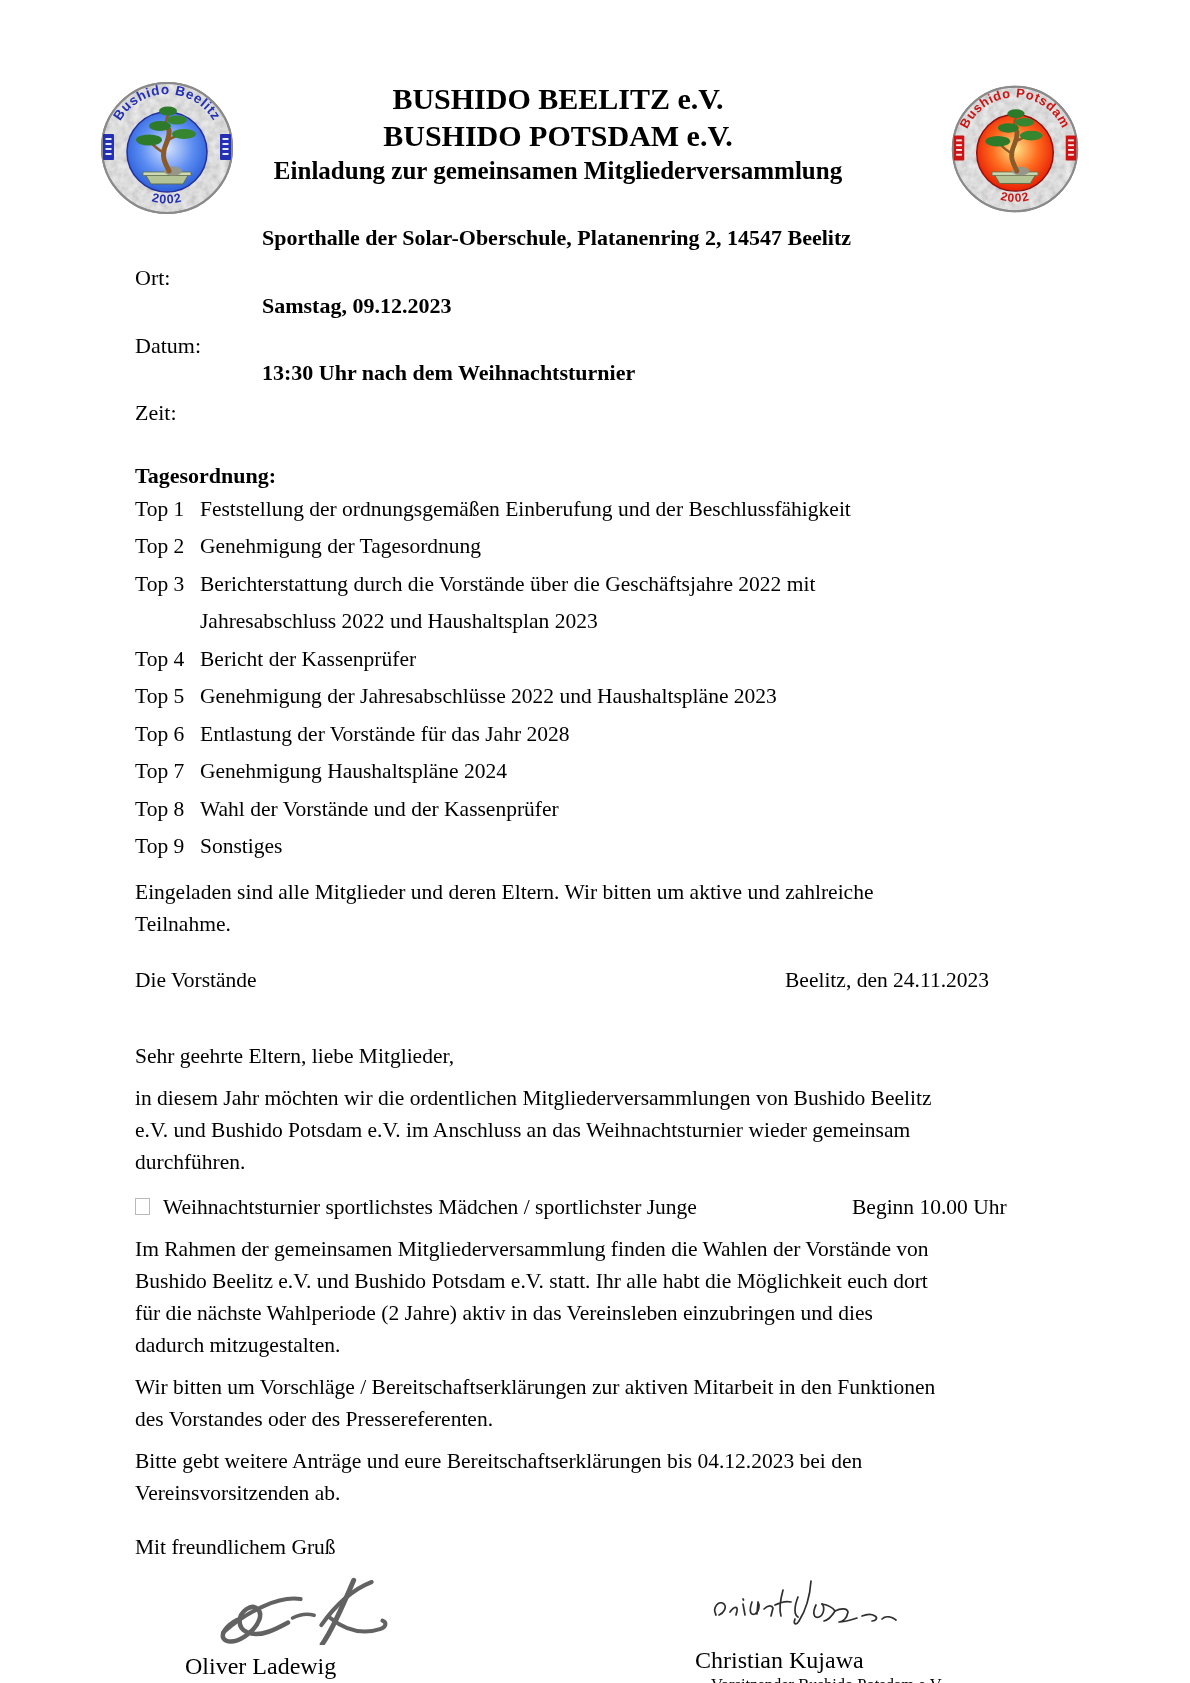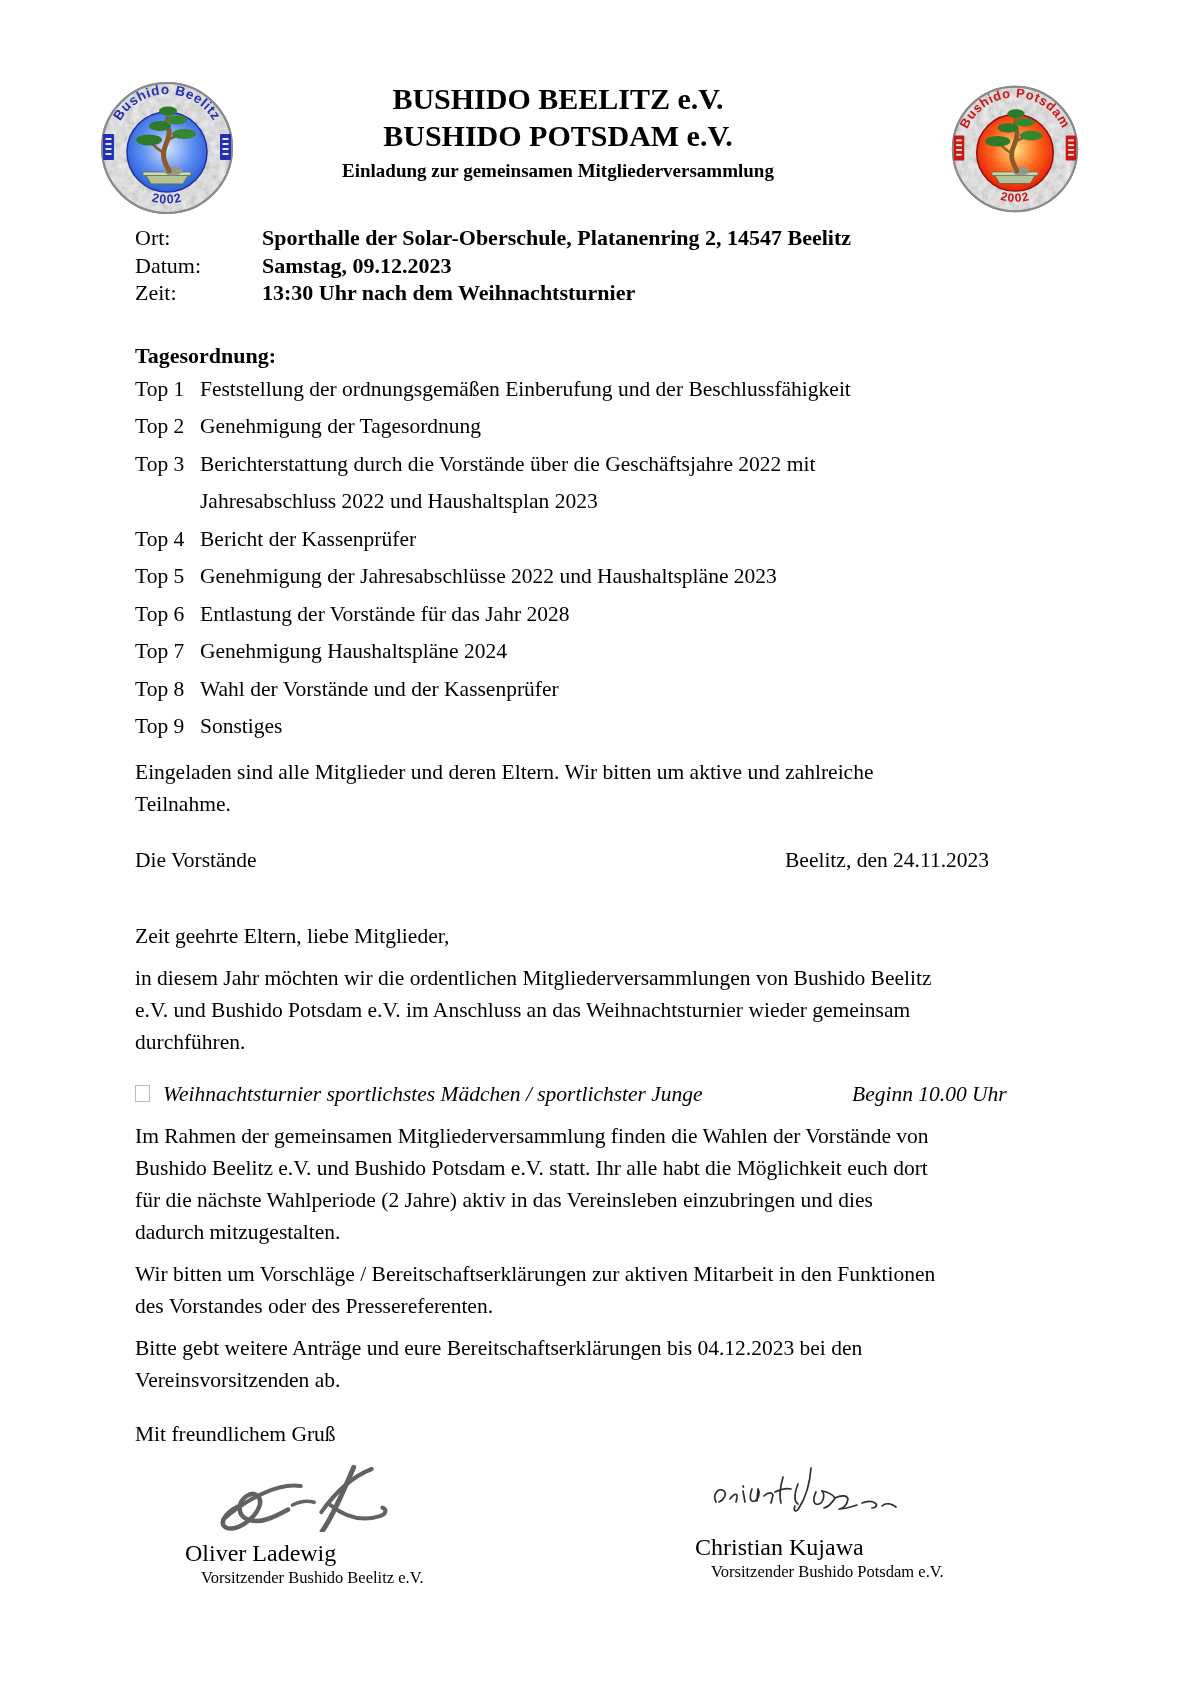--- a/index.html
+++ b/index.html
@@ -7,37 +7,37 @@
     position:relative;width:1190px;height:1683px;margin:0 auto;background:#ffffff;
     font-family:"Liberation Serif",serif;color:#000;overflow:hidden;
   }
   
   .header{position:relative;height:196px;}
   .logo{position:absolute;top:78px;}
   .logo-left{left:97px;}
   .logo-right{left:948px;top:82px;}
   .header-text{margin-left:133px;width:850px;padding-top:80px;text-align:center;}
   .title-line{font-size:30px;font-weight:bold;line-height:37px;white-space:nowrap;}
-  .subtitle{font-size:19px;font-weight:bold;line-height:34px;white-space:nowrap;font-family:Liberation Serif, serif;}
+  .subtitle{font-size:25px;font-weight:bold;line-height:34px;white-space:nowrap;font-family:Liberation Serif, serif;}
   
   .content{margin-left:135px;width:930px;font-size:21.5px;line-height:32px;}
   .meta{margin-top:28px;}
   .meta-row{display:flex;line-height:27.5px;font-size:22px;}
-  .meta-label{width:127px;flex:0 0 127px;}
+  .meta-label{width:127px;flex:0 0 127px;margin-top:40px;}
   .meta-value{font-weight:bold;white-space:nowrap;}
   .agenda-heading{margin-top:36px;font-weight:bold;font-size:22px;line-height:26px;}
   .agenda{margin-top:2px;}
   .agenda-item{display:flex;line-height:37.5px;font-size:21.5px;}
   .agenda-label{width:65px;flex:0 0 65px;font-weight:normal;}
   .agenda-text{white-space:pre-line;}
   .para{margin-top:10px;white-space:pre-line;}
   .date-row{position:relative;margin-top:24px;height:32px;}
   .date-right{position:absolute;left:650px;top:0;white-space:nowrap;}
   .salutation{margin-top:44px;}
-  .sched-row{position:relative;margin-top:20px;height:32px;font-style:italic;}
+  .sched-row{position:relative;margin-top:13px;height:32px;}
   .sched-time{position:absolute;left:717px;top:0;white-space:nowrap;}
   .tofu{display:inline-block;width:13px;height:15px;border:1.5px solid #b9b9b9;
         margin-right:13px;vertical-align:-1px;}
   .closing{margin-top:22px;}
   
   .sig-area{position:relative;margin-top:4px;height:220px;}
   .sig-col-left{position:absolute;left:50px;top:6px;}
   .sig-col-right{position:absolute;left:560px;top:10px;}
   .sig-img-left{margin-left:8px;}
   .sig-img-right{margin-left:5px;}
@@ -228,21 +228,21 @@
     </div>
 
     <div class="para">Eingeladen sind alle Mitglieder und deren Eltern. Wir bitten um aktive und zahlreiche
 Teilnahme.</div>
 
     <div class="date-row">
       <span>Die Vorstände</span>
       <span class="date-right">Beelitz, den 24.11.2023</span>
     </div>
 
-    <div class="para salutation">Zeit geehrte Eltern, liebe Mitglieder,</div>
+    <div class="para salutation">Sehr geehrte Eltern, liebe Mitglieder,</div>
 
     <div class="para">in diesem Jahr möchten wir die ordentlichen Mitgliederversammlungen von Bushido Beelitz
 e.V. und Bushido Potsdam e.V. im Anschluss an das Weihnachtsturnier wieder gemeinsam
 durchführen.</div>
 
 
     <div class="sched-row">
       <span class="tofu"></span><span>Weihnachtsturnier sportlichstes Mädchen / sportlichster Junge</span>
       <span class="sched-time">Beginn 10.00 Uhr</span>
     </div>

